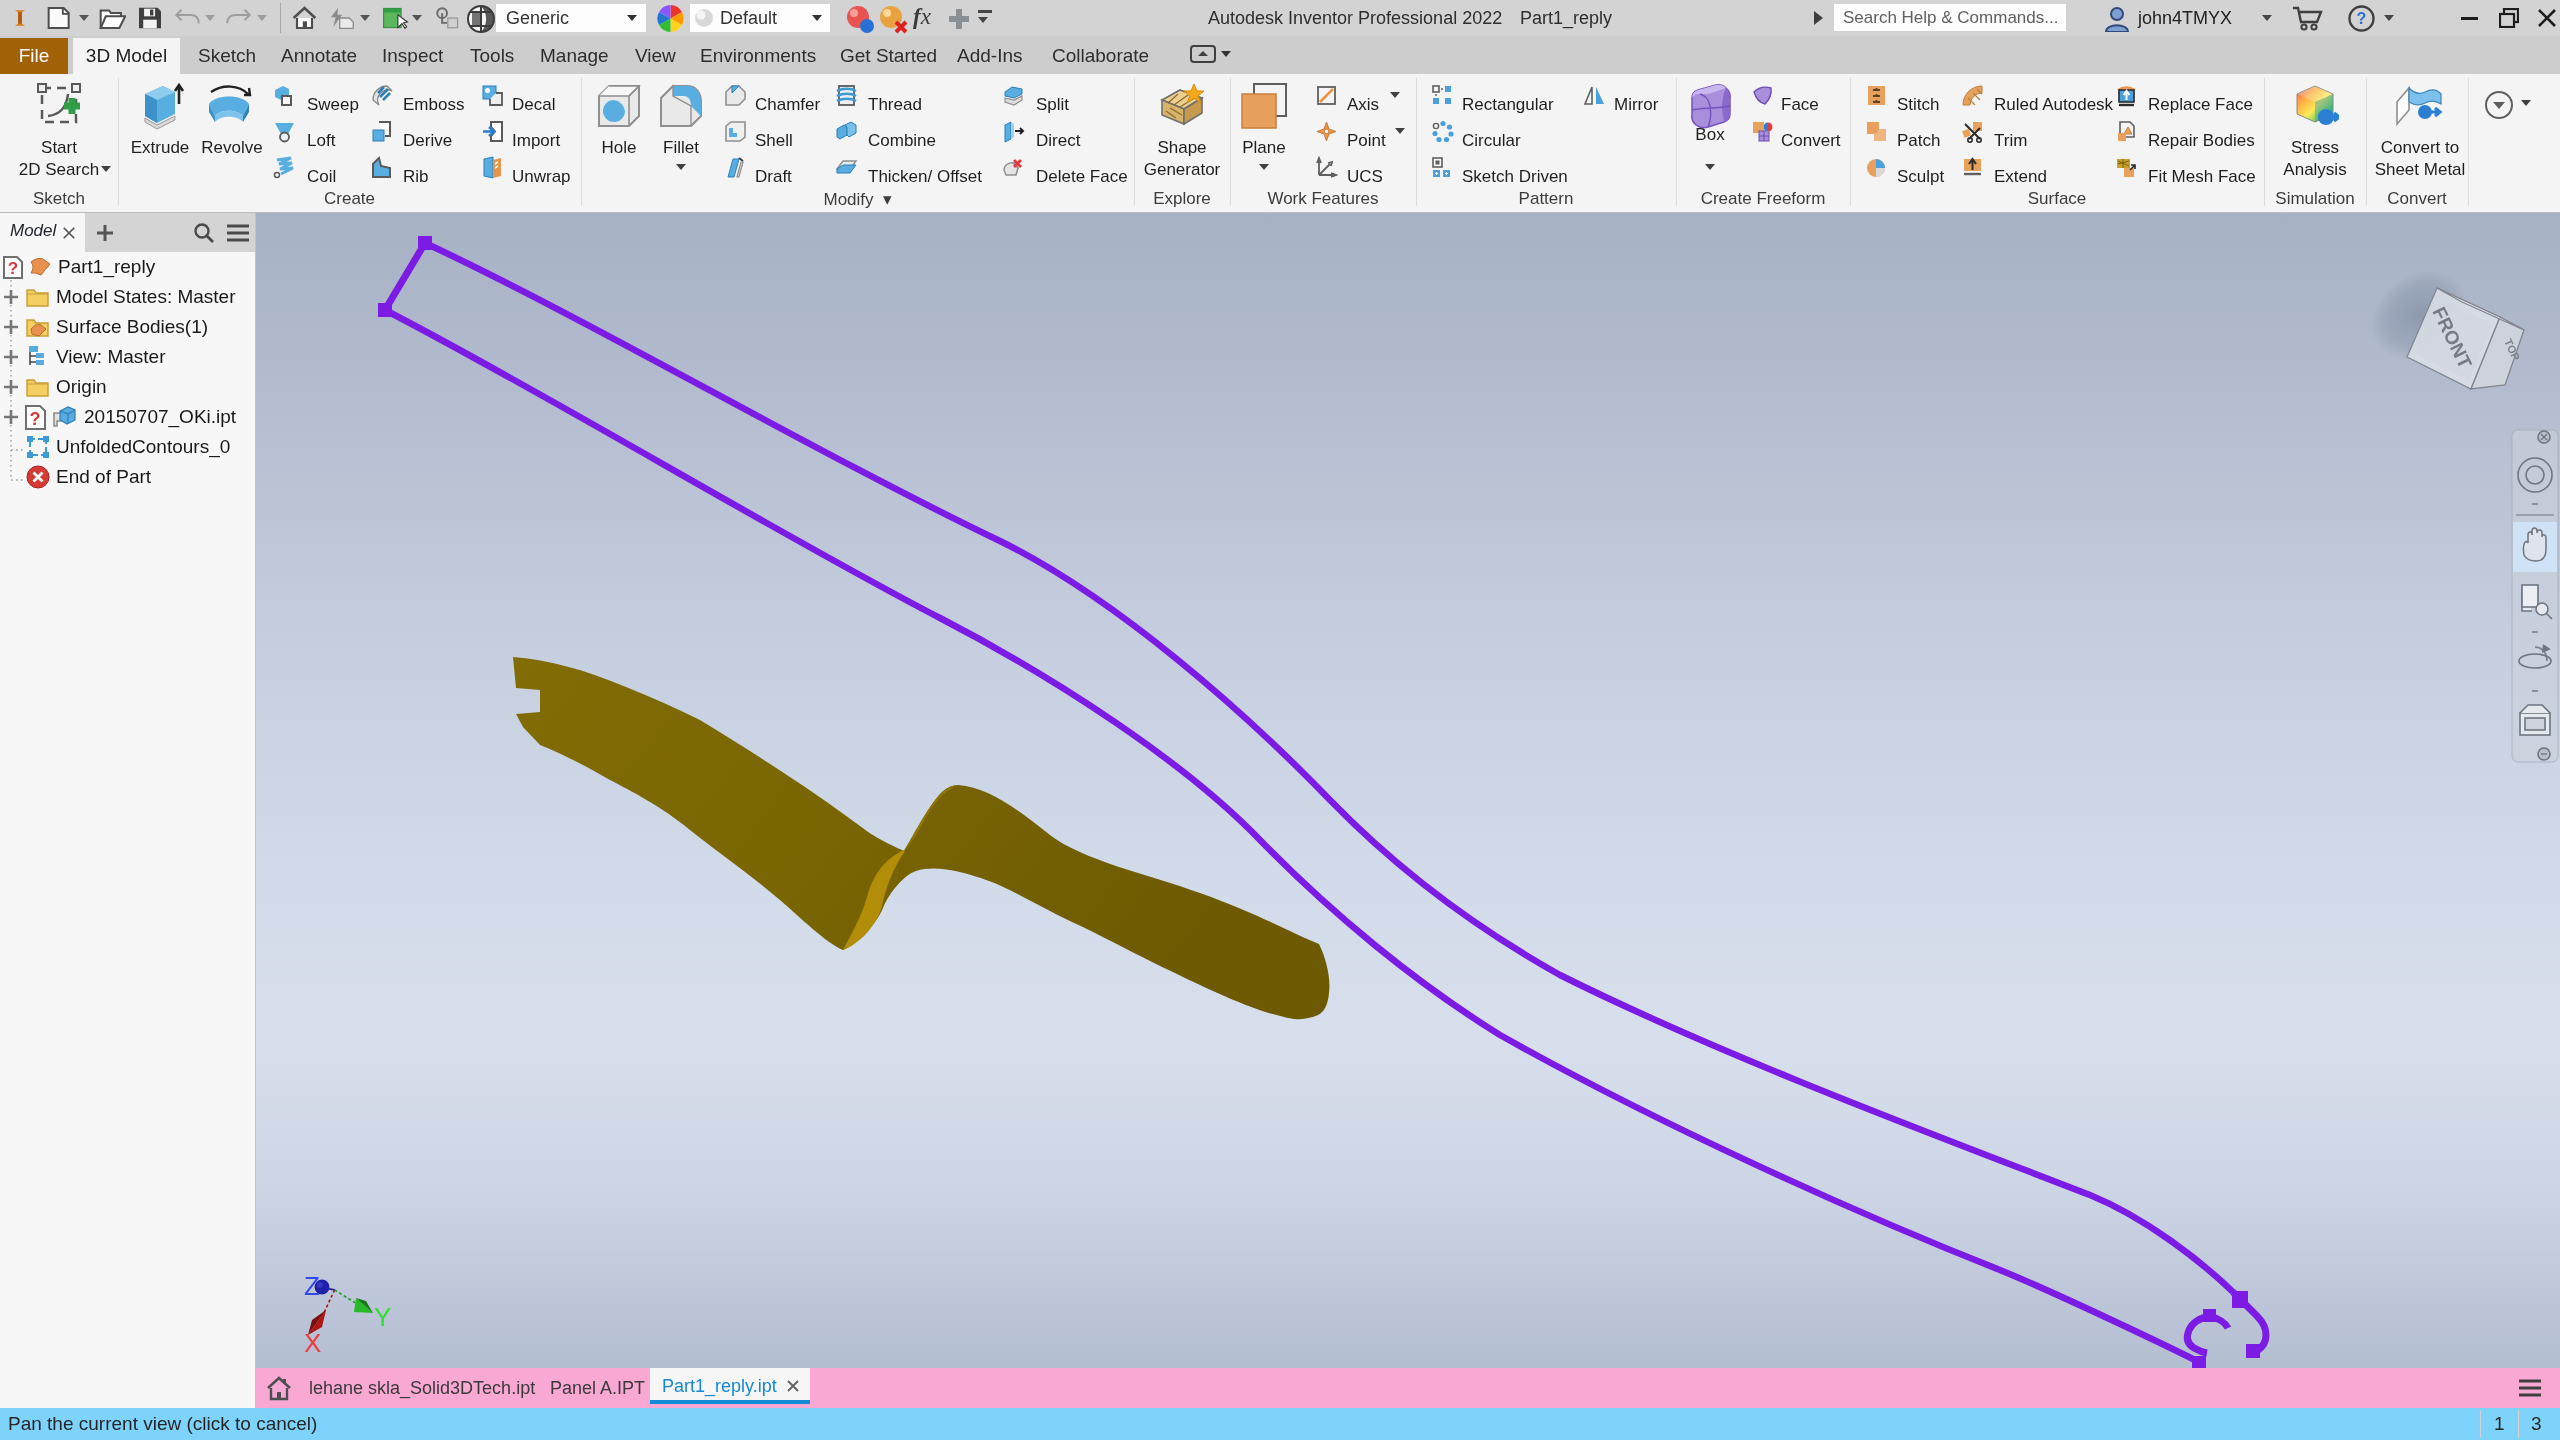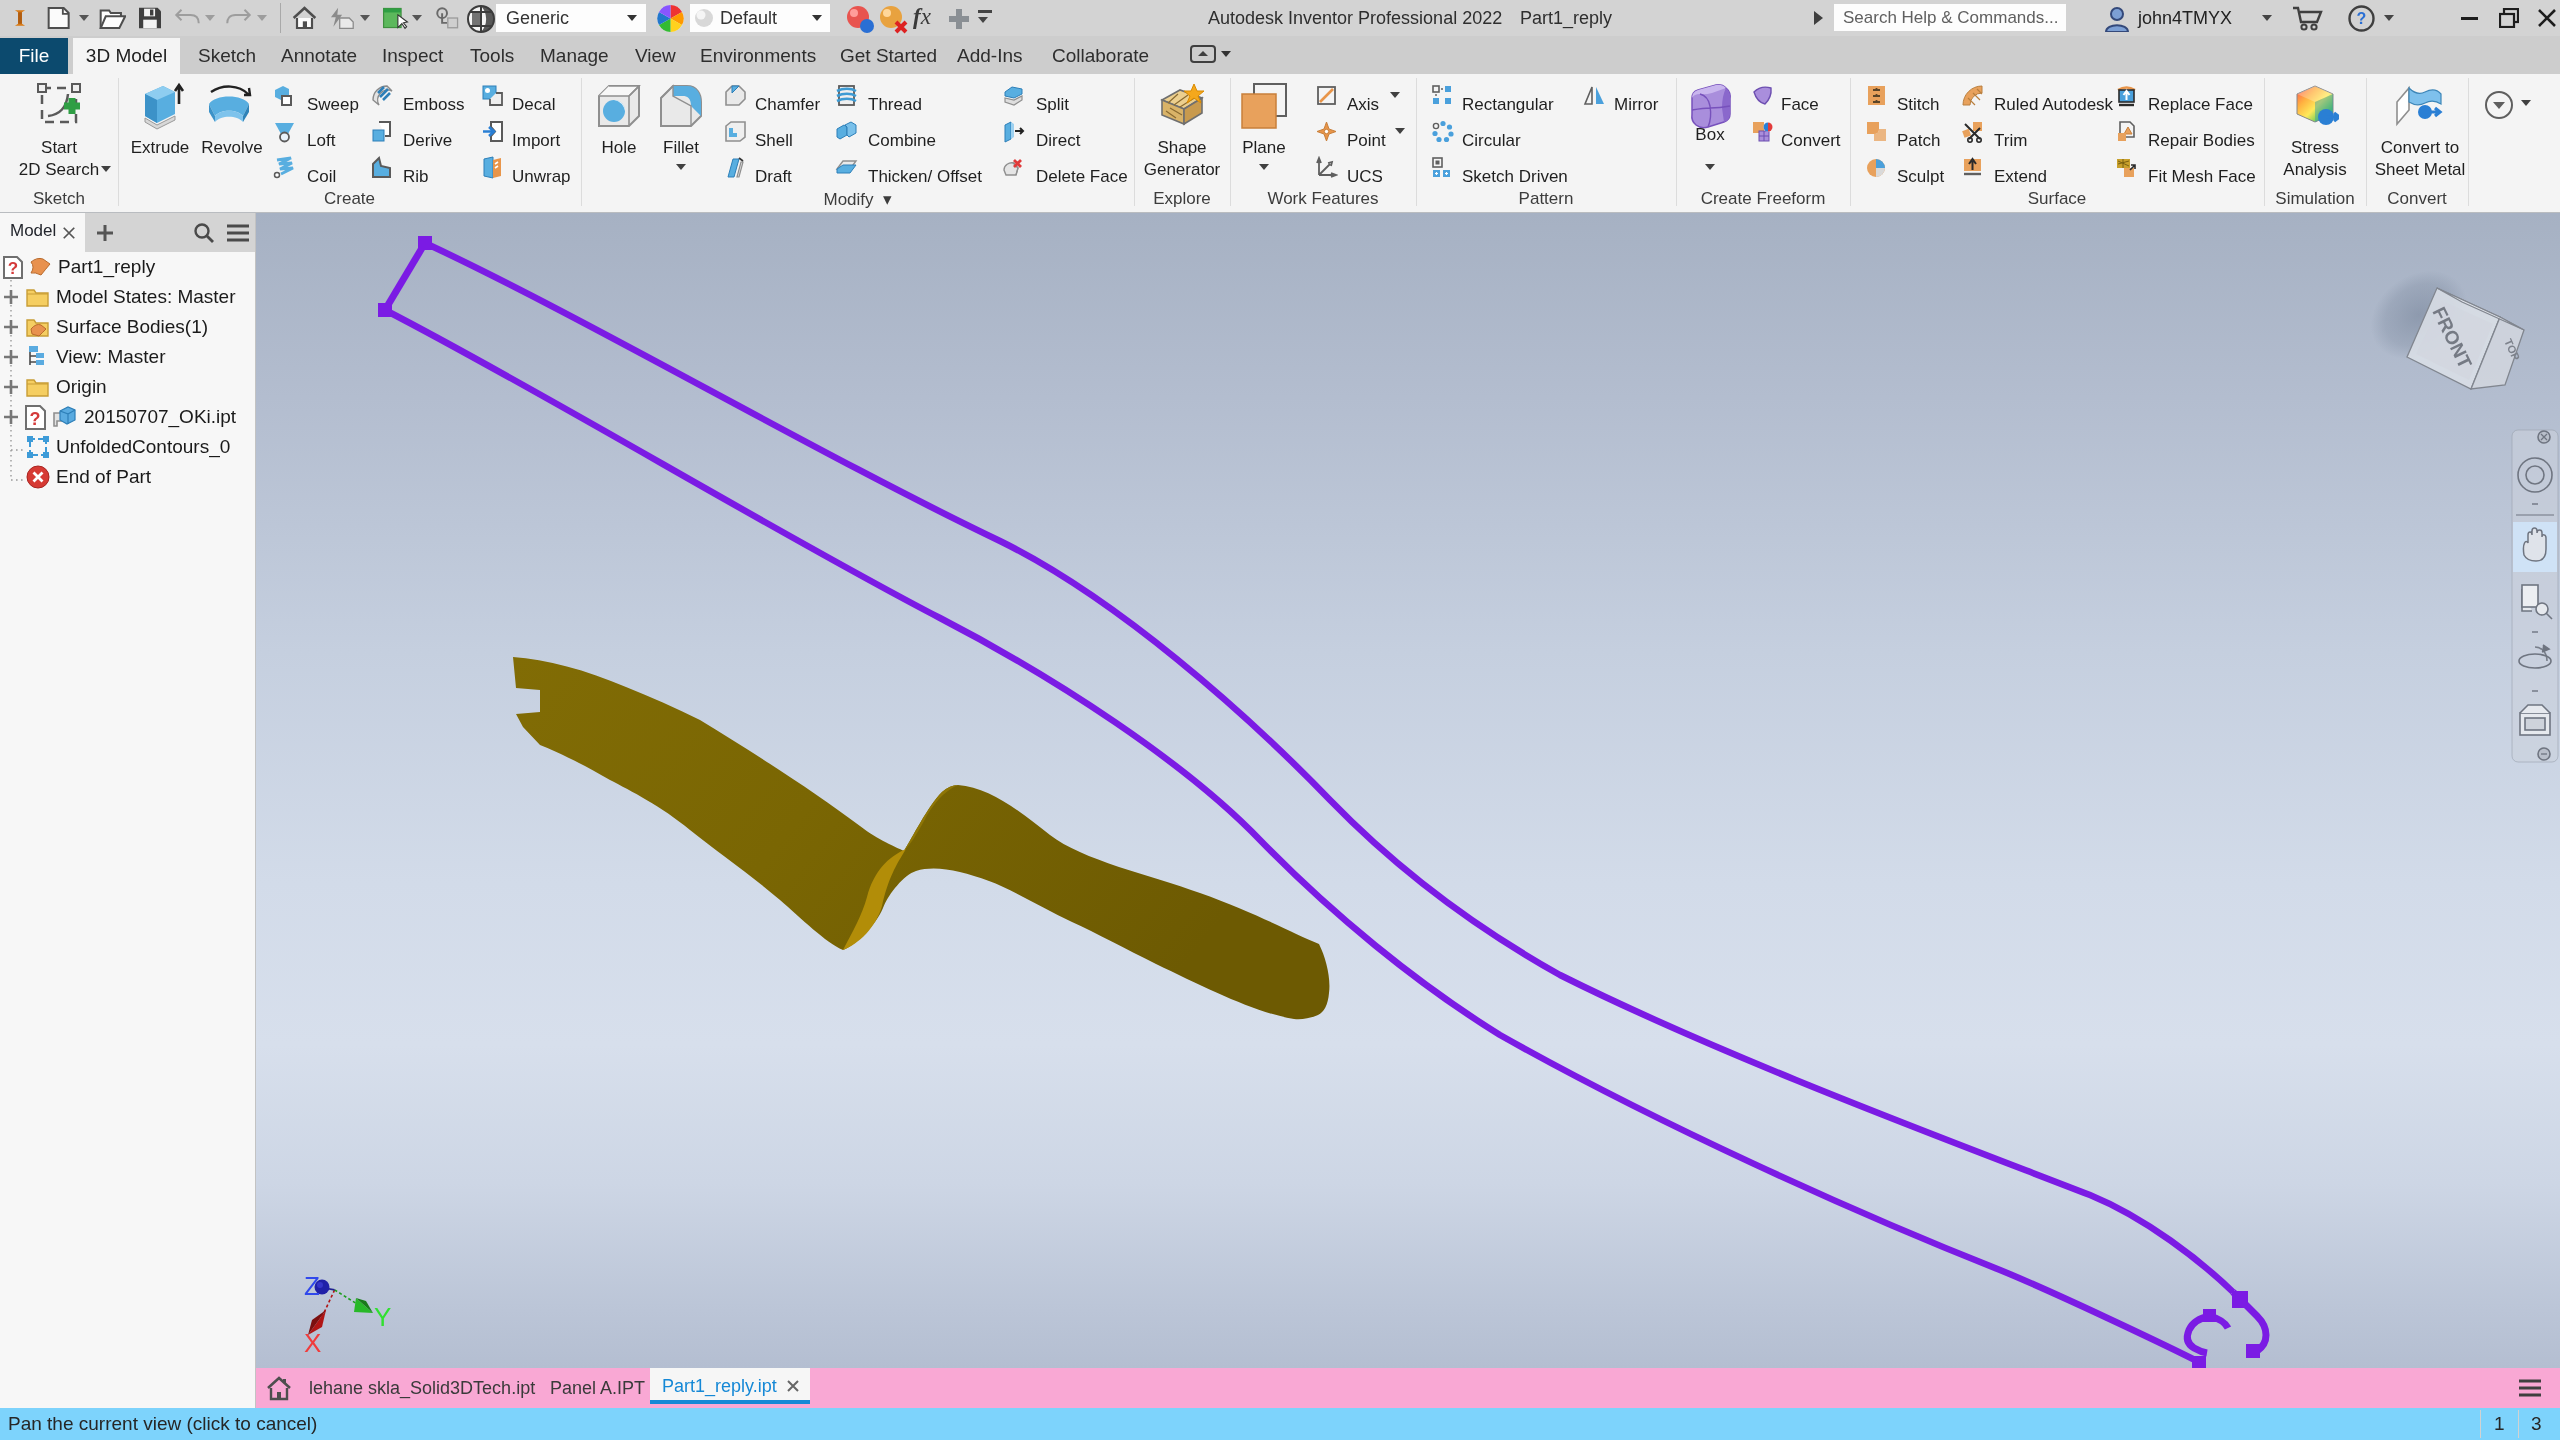--- a/index.html
+++ b/index.html
@@ -5,36 +5,36 @@
 * { margin:0; padding:0; box-sizing:border-box; }
 html,body { width:2560px; height:1440px; overflow:hidden; font-family:"Liberation Sans", sans-serif; }
 .abs { position:absolute; }
 
 #titlebar { position:absolute; left:0; top:0; width:2560px; height:36px; background:#d3d3d3; }
 .ticon { position:absolute; top:4px; }
 #titlebar .ttext { position:absolute; top:8px; font-size:18px; color:#2e2e2e; white-space:nowrap; }
 #searchbox { position:absolute; left:1834px; top:4px; width:232px; height:27px; background:#fdfdfd; color:#606060; font-size:17px; line-height:27px; padding-left:9px; }
 
 #tabrow { position:absolute; left:0; top:36px; width:2560px; height:38px; background:#cdcdcd; }
-#filebtn { position:absolute; left:0; top:2px; width:68px; height:36px; background:#0c4a6e; color:#fff; font-size:19px; text-align:center; line-height:36px; }
+#filebtn { position:absolute; left:0; top:2px; width:68px; height:36px; background:#a16207; color:#fff; font-size:19px; text-align:center; line-height:36px; }
 .rtab { position:absolute; top:2px; height:36px; font-size:19px; color:#2e2e2e; line-height:36px; text-align:center; white-space:nowrap; }
 #tab3d { position:absolute; left:73px; top:2px; width:107px; height:36px; background:#f4f4f4; color:#1d1d1d; font-size:19px; line-height:36px; text-align:center; }
 
 #ribbon { position:absolute; left:0; top:74px; width:2560px; height:139px; background:#f4f4f4; border-bottom:1px solid #b9bcc0; }
 .gsep { position:absolute; top:4px; width:1px; height:128px; background:#dcdcdc; }
 .glabel { position:absolute; top:115px; height:20px; font-size:17px; color:#3c3c3c; text-align:center; white-space:nowrap; }
 .biglabel { position:absolute; font-size:17px; color:#1f1f1f; text-align:center; white-space:nowrap; }
 .smalltext { position:absolute; font-size:17px; color:#1f1f1f; white-space:nowrap; height:22px; line-height:22px;margin-top:10px; }
 .sicon { position:absolute; width:23px; height:23px; }
 .bicon { position:absolute; width:48px; height:48px; top:8px; }
 .caret { position:absolute; width:0; height:0; border-left:5px solid transparent; border-right:5px solid transparent; border-top:6px solid #404040; }
 
 #browser { position:absolute; left:0; top:213px; width:256px; height:1195px; background:#f7f7f7; border-right:1px solid #c3c3c3; }
 #bheader { position:absolute; left:0; top:0; width:255px; height:39px; background:#d4d4d4; }
-#btab { position:absolute; left:0; top:0; width:85px; height:39px; background:#f7f7f7; color:#23262d; font-size:17px; }
+#btab { position:absolute; left:0; top:0; width:85px; height:39px; background:#f7f7f7; color:#23262d; font-size:17px;font-style:italic; }
 .trow { position:absolute; left:0; height:30px; width:255px; font-size:19px; color:#1a1a1a; }
 .trow span { position:absolute; top:4px; white-space:nowrap; }
 
 #viewport { position:absolute; left:256px; top:213px; width:2304px; height:1155px;
  background:linear-gradient(180deg,#a6b1c3 0%, #b3bdcf 16%, #c5cfdf 38%, #d2dbe9 58%, #d7dfec 72%, #cdd6e5 84%, #bbc5d7 95%, #b4bed1 100%); }
 
 #doctabs { position:absolute; left:256px; top:1368px; width:2304px; height:40px; background:#f9a8d4; }
 .dtab { position:absolute; top:0; height:40px; line-height:40px; font-size:18px; color:#3a3a3a; white-space:nowrap; }
 #activetab { position:absolute; left:394px; top:0; width:160px; height:36px; background:#f6f6f6; border-bottom:4px solid #1588d6; color:#1588d6; font-size:18px; line-height:36px; text-align:left; padding-left:12px; }
 

